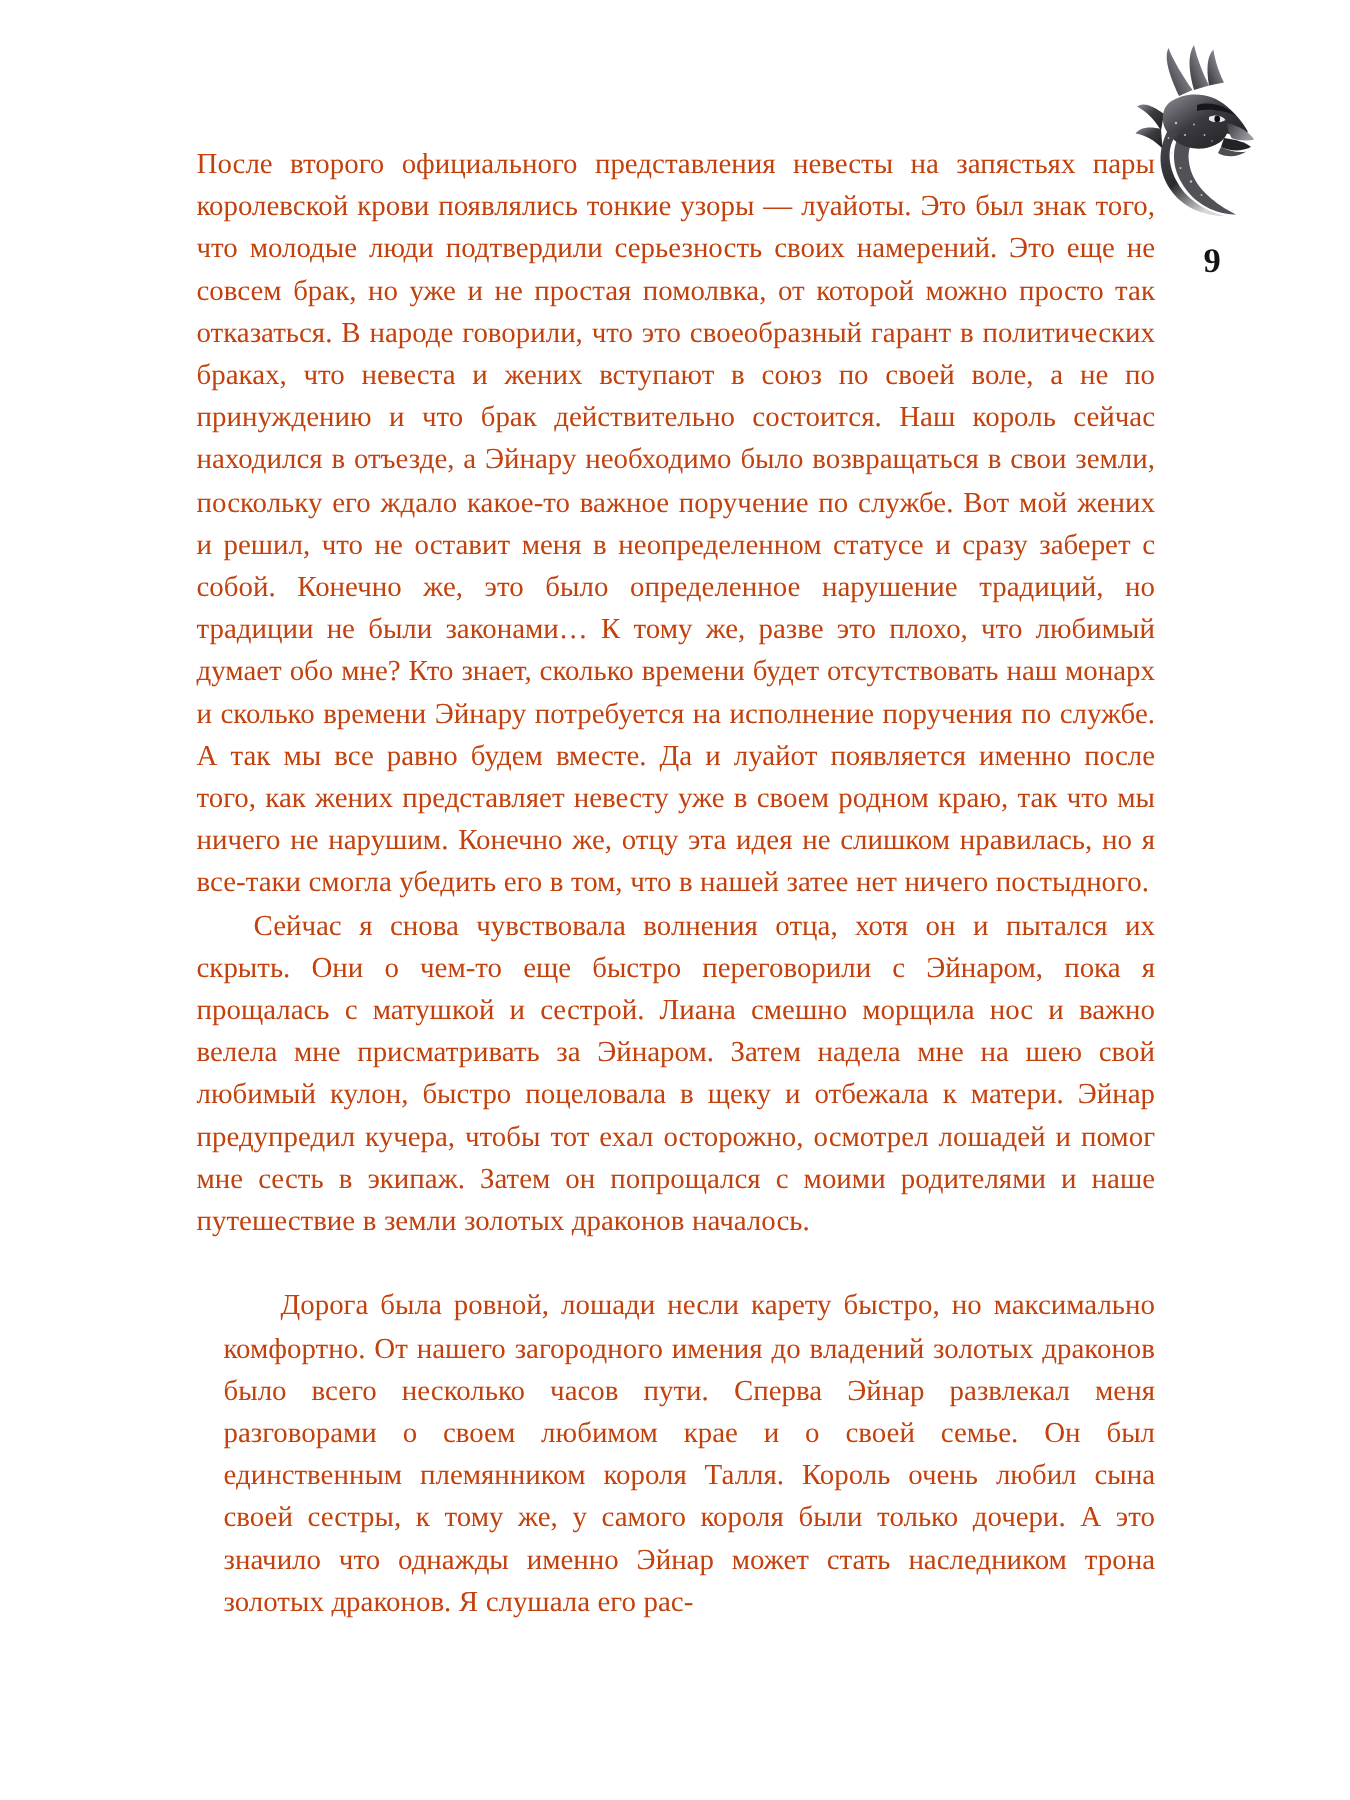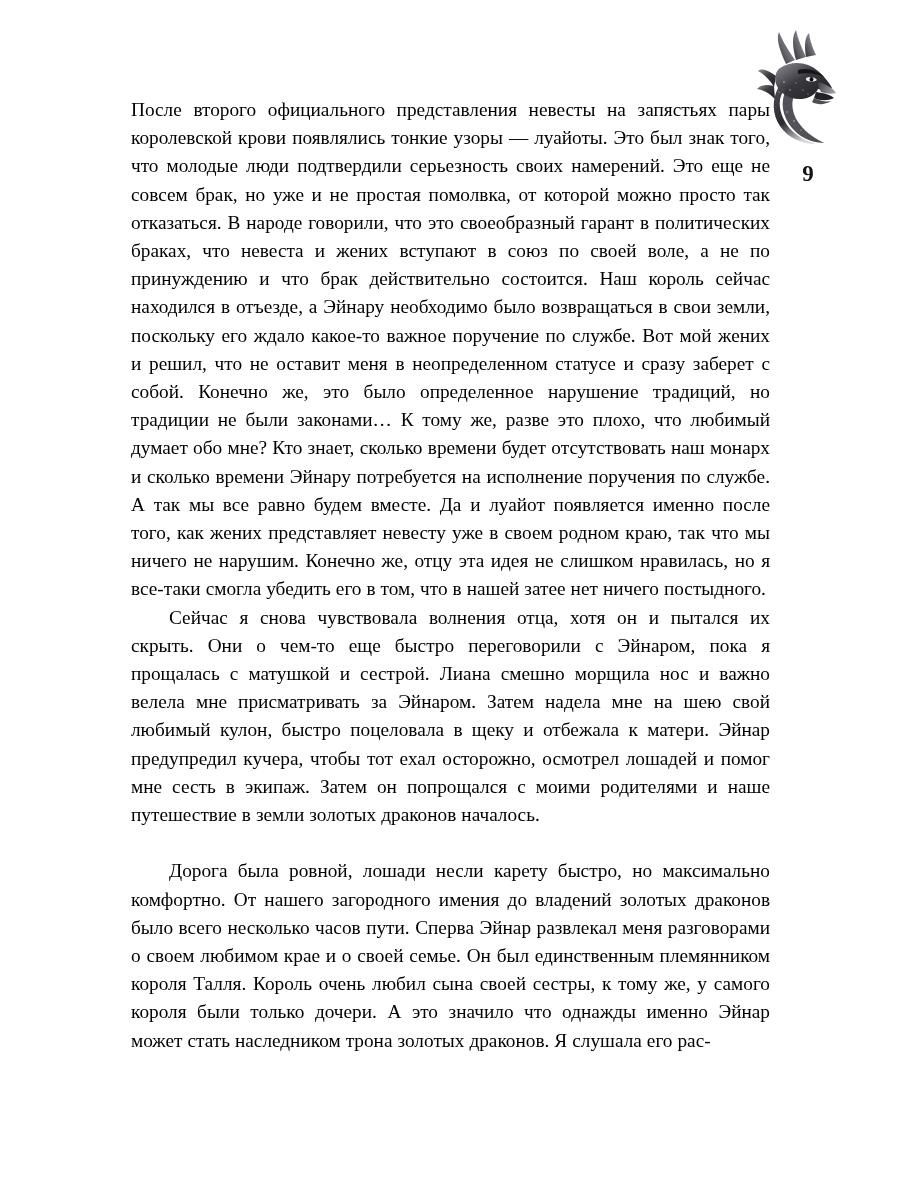--- a/index.html
+++ b/index.html
@@ -64,35 +64,36 @@
     position: absolute;
     left: 131px;
     top: 96px;
     width: 639px;
   }
 
   .para {
     margin: 0;
     font-size: 19.3px;
     line-height: 28.2px;
-    color: #000000;
+    color: #c2410c;
     text-align: justify;
     text-justify: inter-word;
     text-indent: 38px;
     hyphens: manual;
     -webkit-hyphens: manual;
     word-spacing: 0.2px;
   }
 
   .para.first {
     text-indent: 0;
   }
 
   .para.spaced-before {
     margin-top: 28.2px;
+    margin-left: 18px;
   }
 </style>
 </head>
 <body>
 
 <div class="page">
 
   <div class="header-zone">
 
     <div class="dragon-mark">

